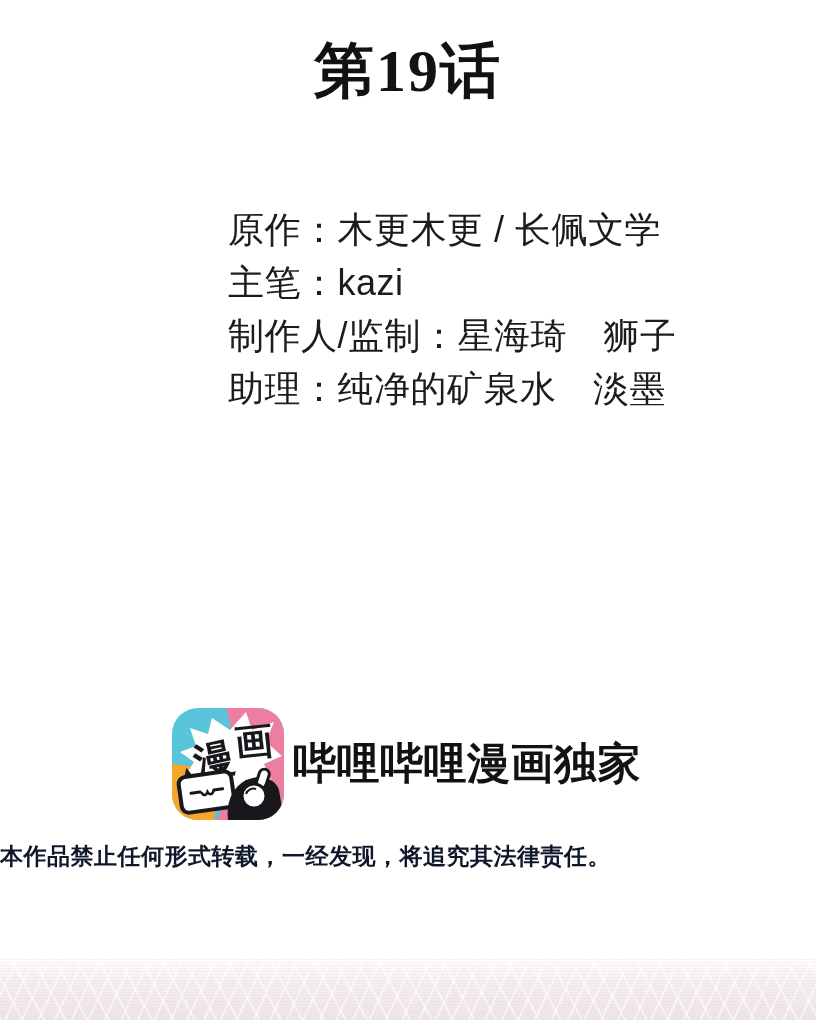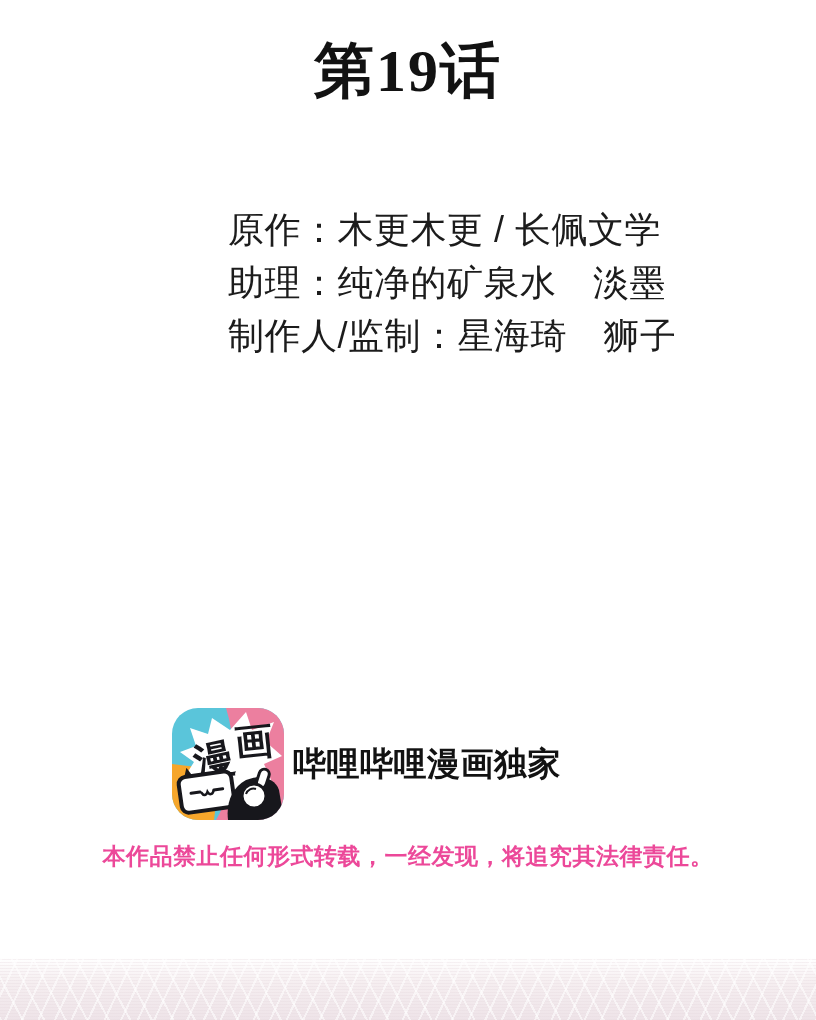--- a/index.html
+++ b/index.html
@@ -59,38 +59,38 @@
     align-items: center;
     gap: 9px;
   }
   .brand-logo {
     width: 112px;
     height: 112px;
     display: block;
     flex: 0 0 auto;
   }
   .brand-label {
-    font-size: 33px;
+    font-size: 43px;
     font-weight: 800;
     letter-spacing: 0.5px;
     color: #121212;
     white-space: nowrap;
   }
 
   
   .disclaimer {
     position: absolute;
     top: 841px;
     left: 0;
     right: 0;
-    text-align: center;
+    text-align: left;
     font-size: 23px;
     line-height: 30px;
     font-weight: 700;
-    color: #ec4899;
+    color: #0f172a;
     letter-spacing: 0.5px;
     white-space: nowrap;
   }
 
   
   .texture-band {
     position: absolute;
     left: 0;
     right: 0;
     bottom: 0;
@@ -104,22 +104,23 @@
 </style>
 </head>
 <body>
 
 <div class="page">
 
   <div class="episode-title">第19话</div>
 
   <div class="credits">
     <div class="credit-line">原作：木更木更 / 长佩文学</div>
+    <div class="credit-line">主笔：kazi</div>
+    <div class="credit-line">制作人/监制：星海琦　狮子</div>
     <div class="credit-line">助理：纯净的矿泉水　淡墨</div>
-    <div class="credit-line">制作人/监制：星海琦　狮子</div>
   </div>
 
   <div class="brand-row">
 
     <svg class="brand-logo" viewBox="0 0 112 112" xmlns="http://www.w3.org/2000/svg">
       <defs>
         <clipPath id="logoClip">
           <rect x="0" y="0" width="112" height="112" rx="26" ry="26"></rect>
         </clipPath>
       </defs>

